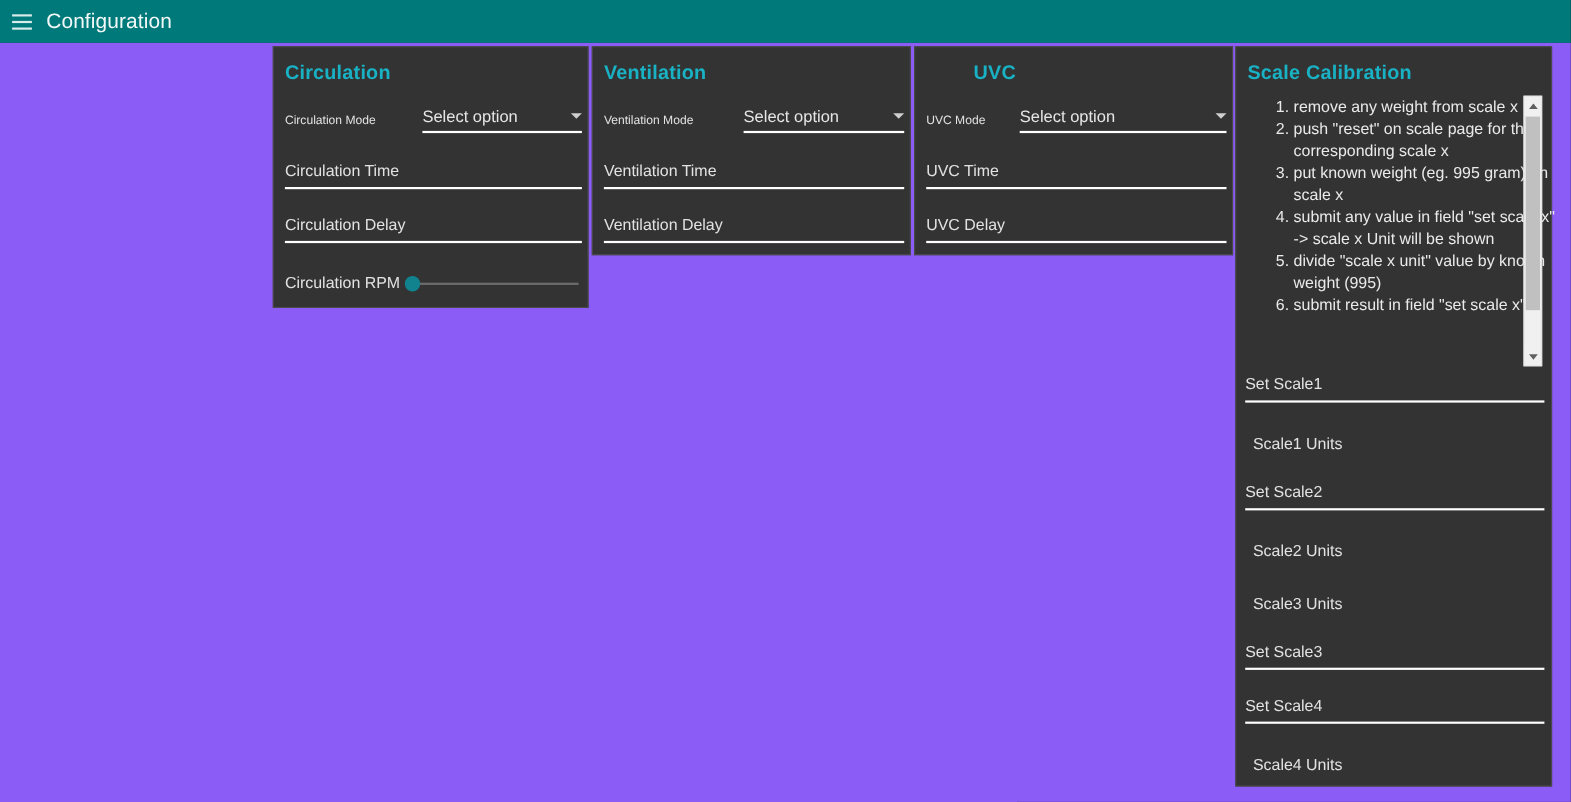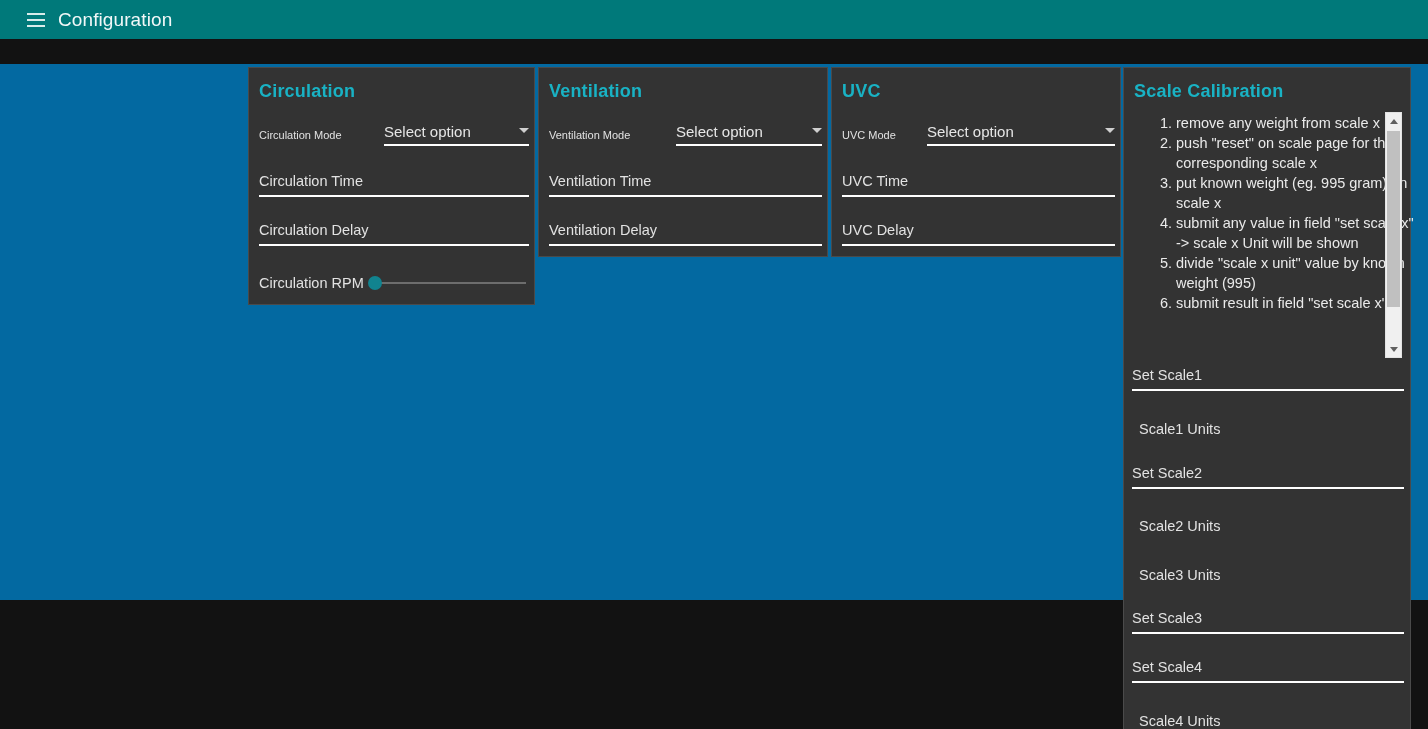--- a/index.html
+++ b/index.html
@@ -11,21 +11,21 @@
     font-family: "Liberation Sans", sans-serif;
     overflow: hidden;
   }
 
   
   .appbar {
     position: absolute; top: 0; left: 0;
     width: 1428px; height: 39px;
     background: #00797a;
     display: flex; align-items: center;
-    padding-left: 22px;
+    padding-left: 6px;
   }
   .hamburger {
     width: 28px; height: 28px;
     display: flex; flex-direction: column; justify-content: center;
     align-items: center; gap: 4px;
     cursor: pointer;
   }
   .hamburger span {
     display: block; width: 18px; height: 2px;
     background: #d8eceb; border-radius: 0;
@@ -35,23 +35,22 @@
     font-size: 19px;
     font-weight: 400;
     margin-left: 8px;
     letter-spacing: .1px;
     white-space: nowrap;
   }
 
   
   .workspace {
     position: absolute; top: 39px; left: 0;
-    width: 1428px; height: 536px;
-    background: #0369a1;
-    margin-top: 25px;
+    width: 1428px; height: 690px;
+    background: #8b5cf6;
   }
 
   
   .card {
     position: absolute;
     background: #333333;
     border: 1px solid #4a4a4a;
     color: #e8e8e8;
   }
   .card-title {
@@ -235,21 +234,21 @@
 
     <div class="underline-field" style="left:10px; top:104px; width:273px;">
       <span class="ph">Ventilation Time</span>
     </div>
 
     <div class="underline-field" style="left:10px; top:153px; width:273px;">
       <span class="ph">Ventilation Delay</span>
     </div>
   </div>
 
-  <div class="card" style="left:831px; top:3px; width:290px; height:190px;">
+  <div class="card" style="left:831px; top:3px; width:290px; height:190px;padding-left:43px;">
     <div class="card-title">UVC</div>
 
     <div class="field-row" style="left:10px; top:58px;">
       <div class="field-label">UVC Mode</div>
     </div>
     <div class="select" style="left:95px; top:55px; width:188px;">
       <span class="sel-text">Select option</span>
       <span class="caret"></span>
     </div>
 

